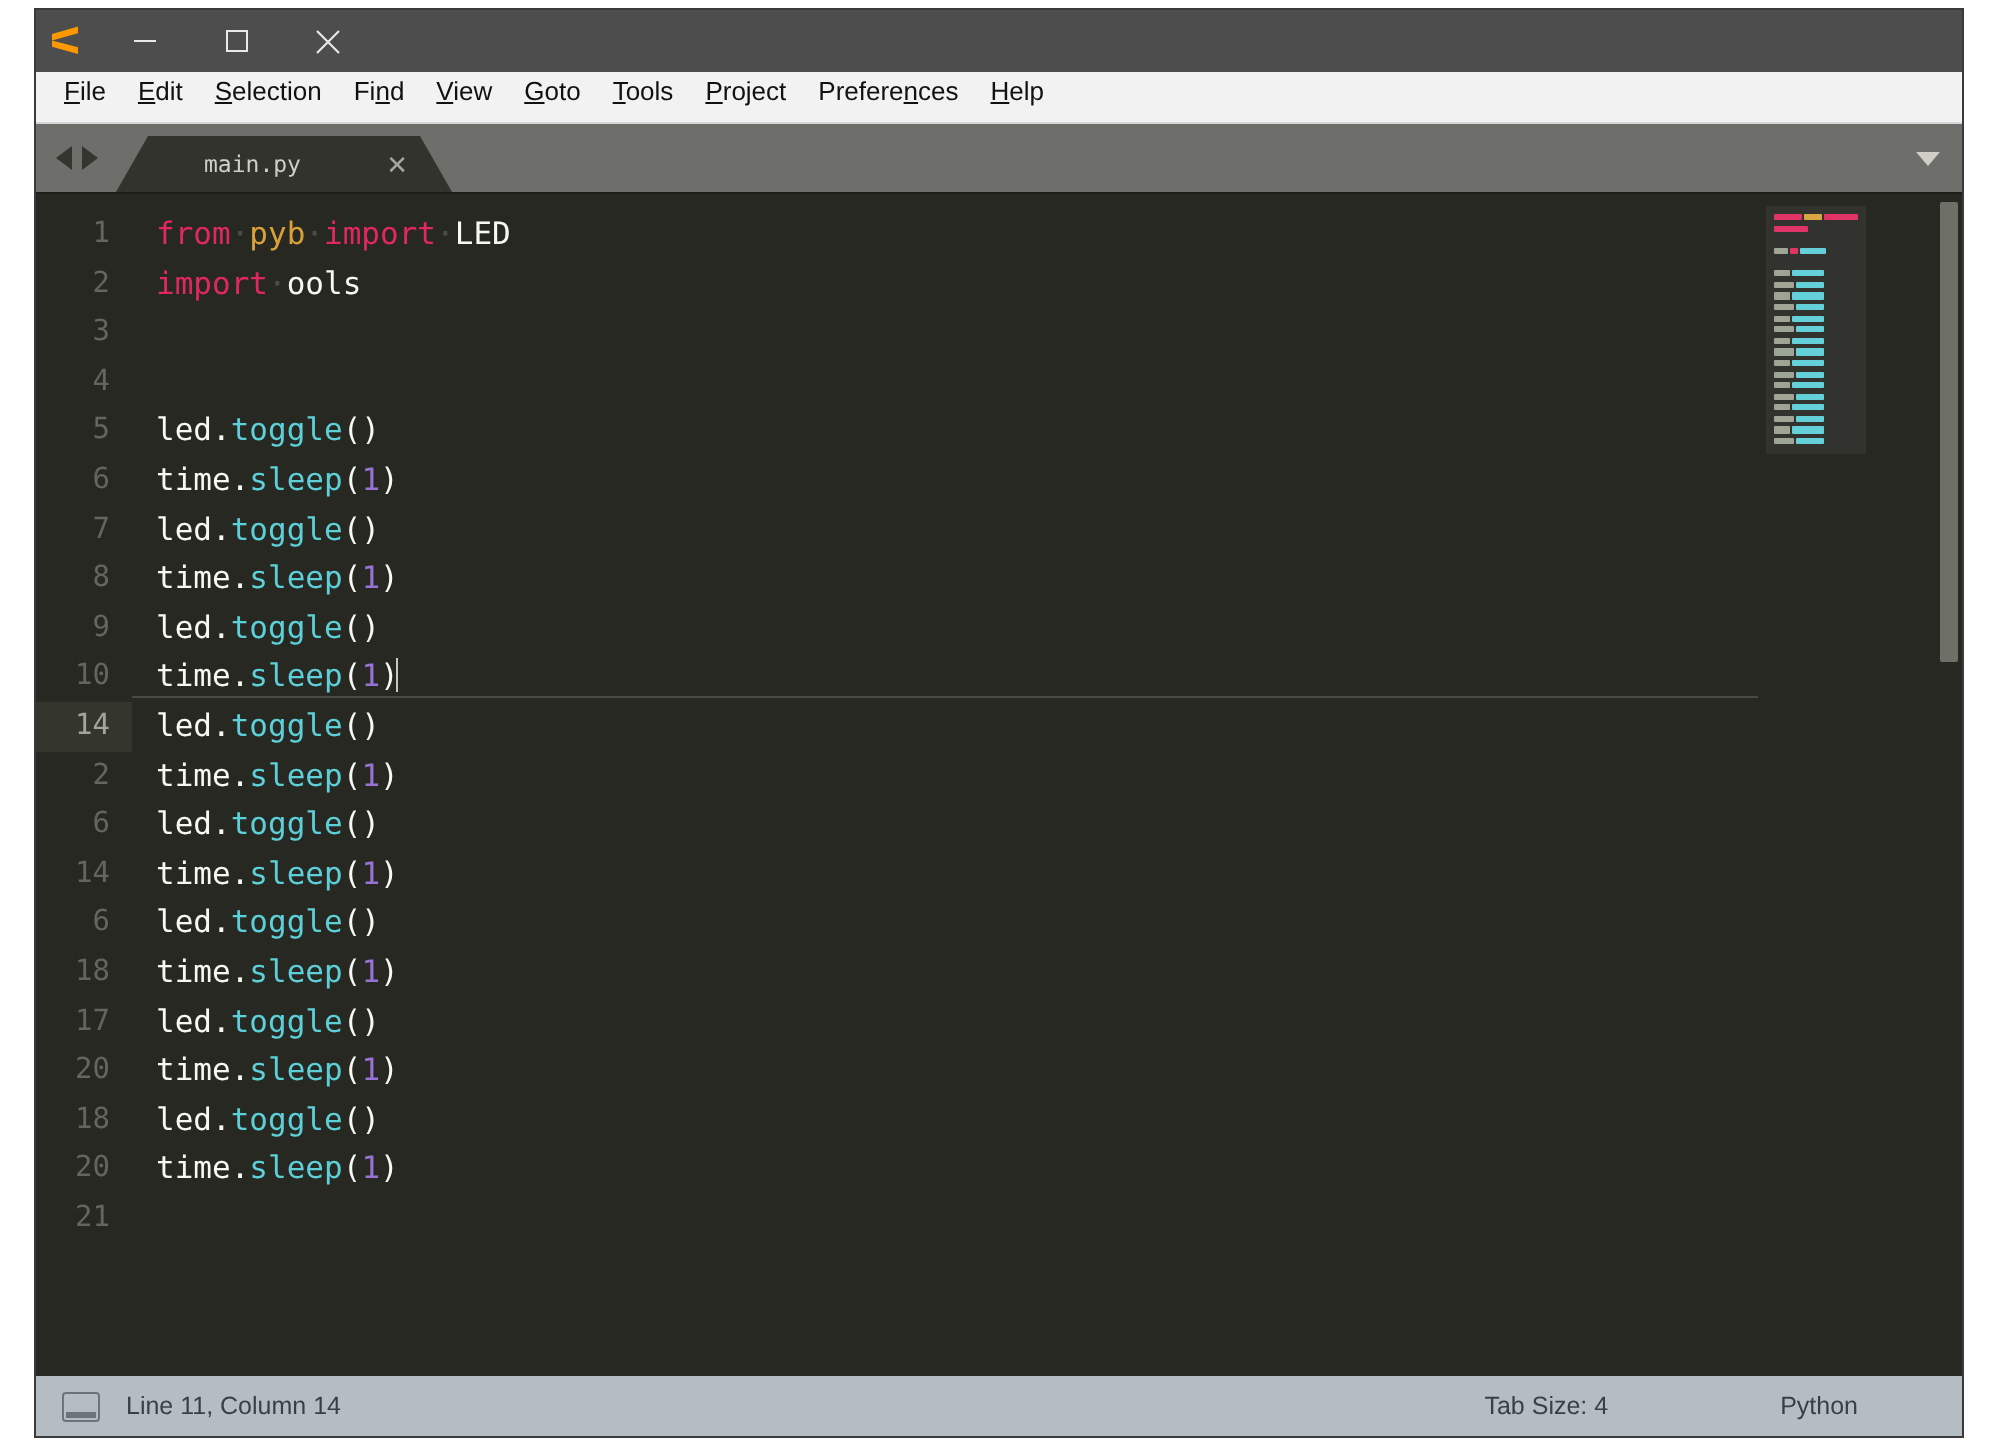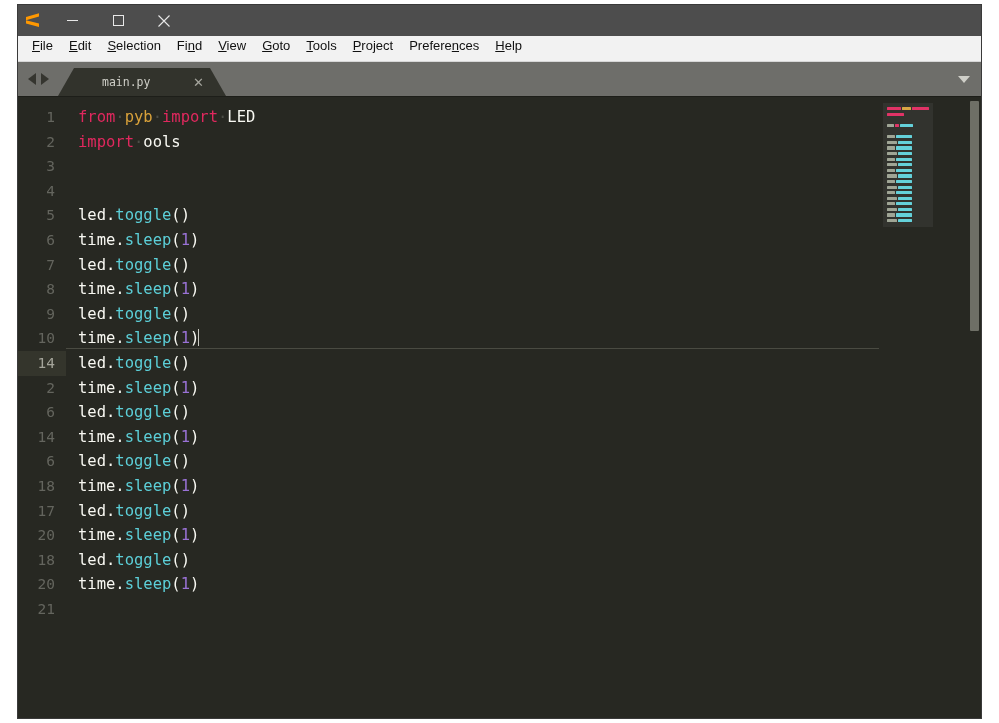--- a/index.html
+++ b/index.html
@@ -499,14 +499,22 @@
         <div class="mini-line">
           <div class="mini-seg" style="width: 10px; background: rgb(154, 160, 143);"></div>
           <div class="mini-seg" style="width: 14px; background: rgb(92, 207, 216);"></div>
         </div>
       </div>
     <div class="vscroll">
       <div class="vthumb"></div>
     </div>
   </div>
 
+  <div class="statusbar">
+    <div class="console-icon"></div>
+    <div class="status-pos">Line 11, Column 14</div>
+    <div class="status-right">
+      <div class="status-tab">Tab Size: 4</div>
+      <div class="status-lang">Python</div>
+    </div>
+  </div>
 
 </div>
 
 </body></html>

